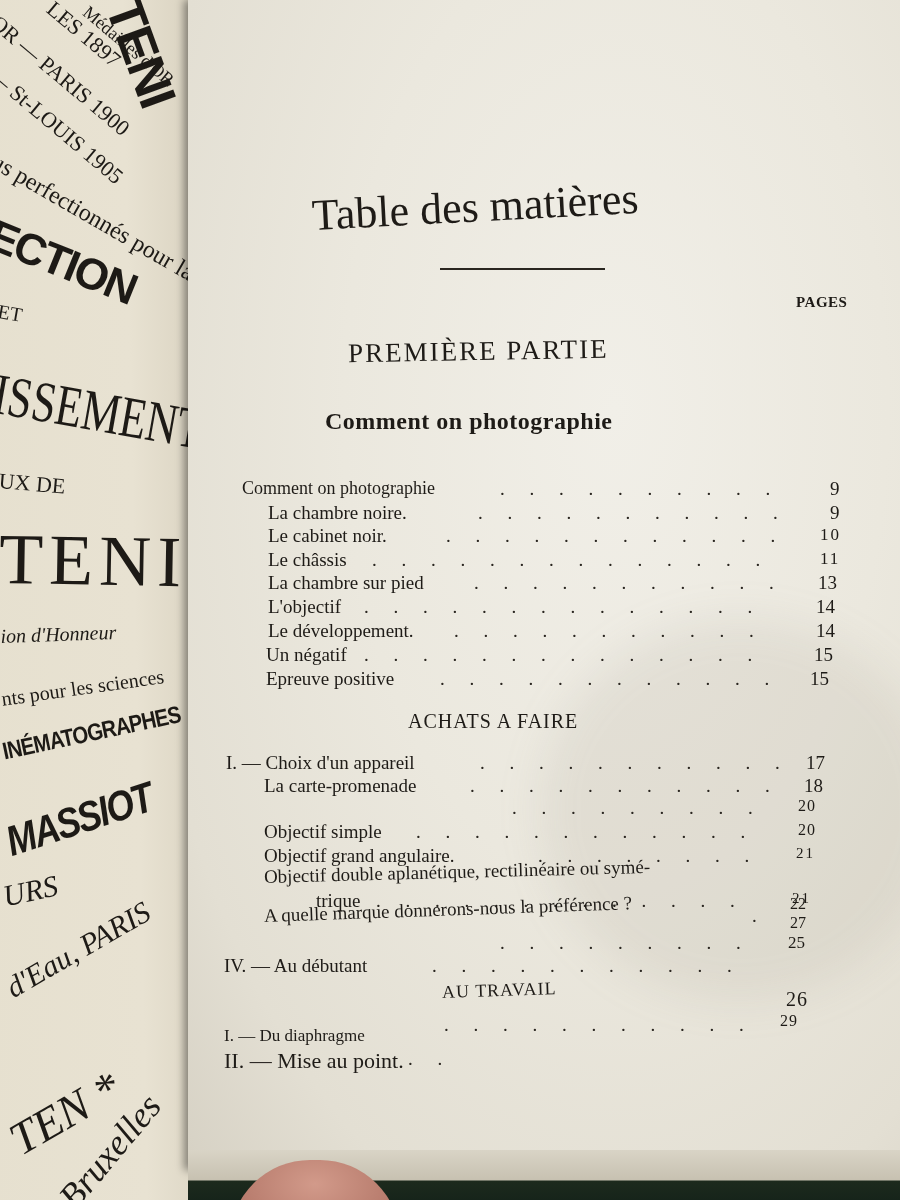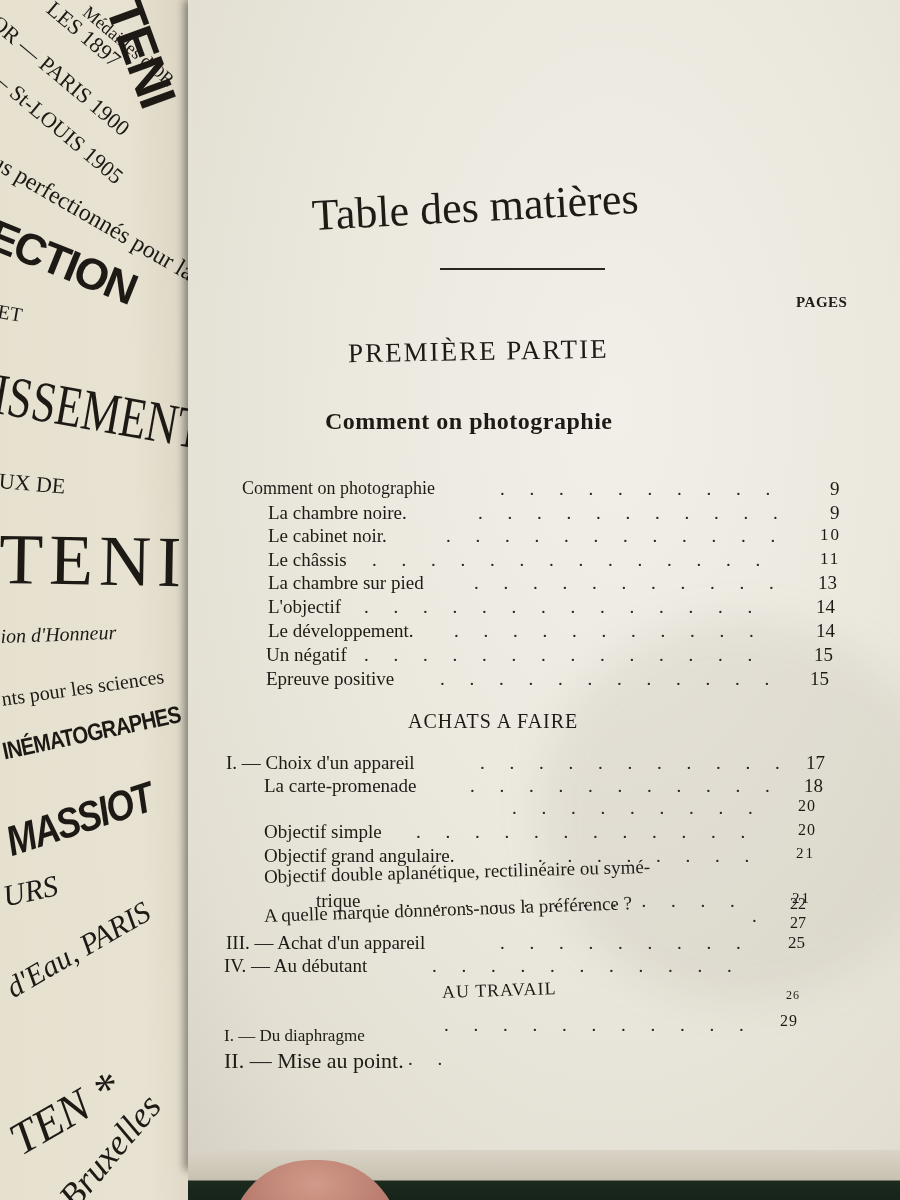--- a/index.html
+++ b/index.html
@@ -149,37 +149,36 @@
         <span class="lbl" style="left:316px;">trique</span>
         <span class="dots" style="left:376px;width:380px;">. . . . . . . . . . . . . . . .</span>
         <span class="num" style="left:792px;font-size:15px;letter-spacing:2px;">21</span>
       </div>
     <div class="row" style="top:905px;">
         <span class="lbl" style="left:264px;transform:rotate(-2deg);transform-origin:left;">A quelle marque donnerons-nous la préférence ?</span>
         <span class="dots" style="left:752px;width:20px;">.</span>
         <span class="num" style="left:790px;font-size:16px;top:-10px;">22</span>
       </div>
     <div class="row" style="top:932px;">
-        <span class="lbl" style="left:226px;">III. — Achat d'un appareil</span>
         <span class="dots" style="left:500px;width:260px;">. . . . . . . . . . .</span>
         <span class="num" style="left:790px;font-size:16px;top:-18px;">27</span>
       </div>
     <div class="row" style="top:955px;">
         <span class="lbl" style="left:224px;">IV. — Au débutant</span>
         <span class="dots" style="left:432px;width:320px;">. . . . . . . . . . . . . .</span>
         <span class="num" style="left:788px;font-size:17px;top:-22px;">25</span>
       </div>
   </div>
 
   <div class="pg sub-head" style="left:442px;top:980px;font-size:18px;transform:rotate(-2deg);">AU TRAVAIL</div>
   <div>
     <div class="row" style="top:1026px;">
         <span class="lbl" style="left:224px;font-size:17px;">I. — Du diaphragme</span>
         <span class="dots" style="left:444px;width:320px;top:-12px;">. . . . . . . . . . . . .</span>
-        <span class="num" style="left:786px;font-size:12px;top:-38px;letter-spacing:1px;">26</span>
+        <span class="num" style="left:786px;font-size:20px;top:-38px;letter-spacing:1px;">26</span>
       </div>
     <div class="row" style="top:1048px;">
         <span class="lbl" style="left:224px;font-size:22px;">II. — Mise au point.</span>
         <span class="dots" style="left:408px;width:60px;">. . .</span>
         <span class="num" style="left:780px;font-size:16px;top:-36px;letter-spacing:1px;">29</span>
       </div>
   </div>
 </div>
 
 </body></html>

